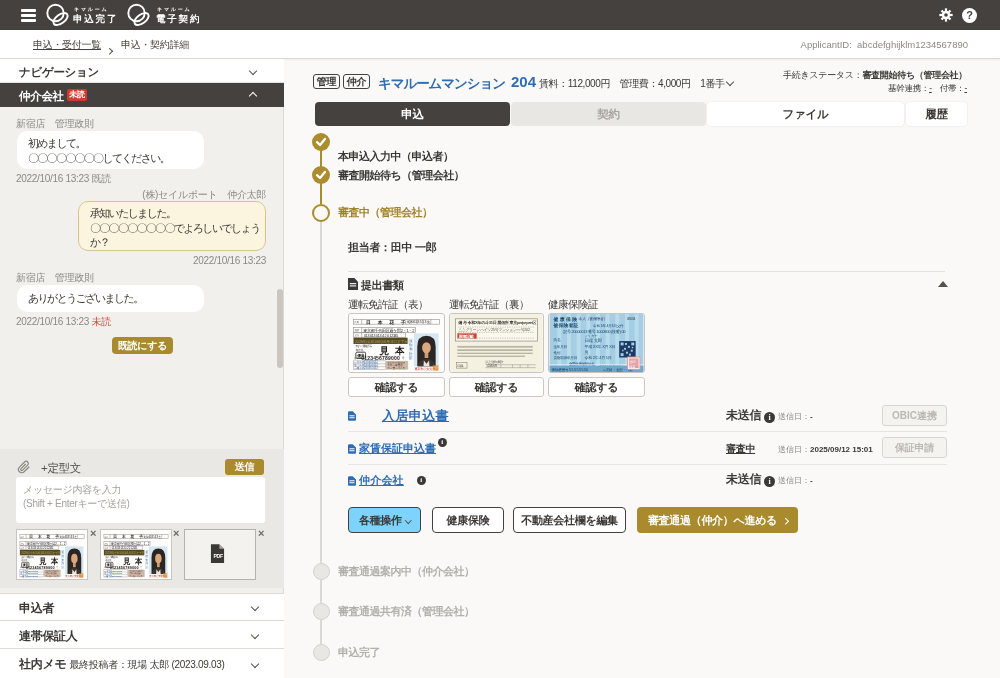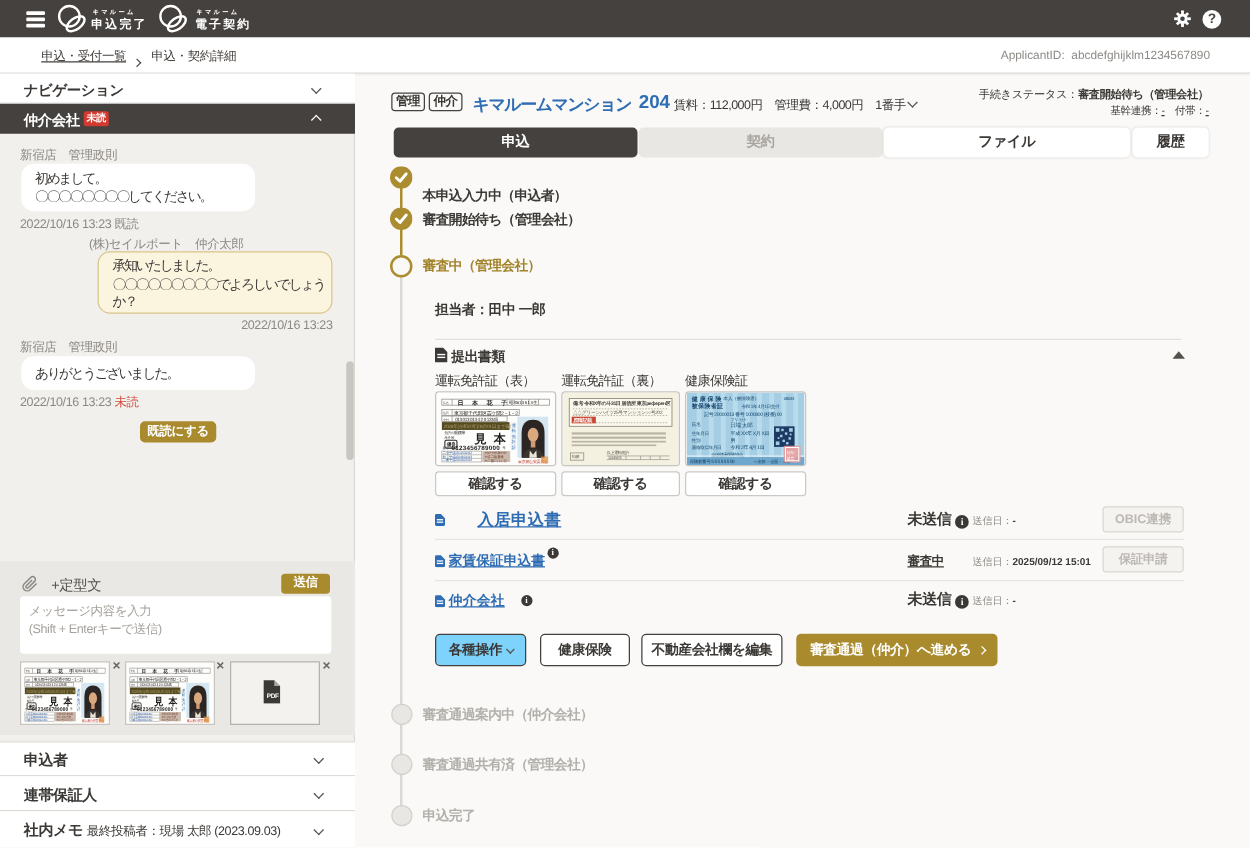--- a/index.html
+++ b/index.html
@@ -71,21 +71,21 @@
   <div class="abs" style="left:0;top:83px;width:284px;height:24px;background:#45413e;"></div>
   <div class="abs b" style="left:19px;top:89px;font-size:11.5px;color:#fff;">仲介会社</div>
   <div class="abs b" style="left:67px;top:89px;width:20px;height:12px;background:#d33a2f;color:#fff;font-size:8px;border-radius:2px;text-align:center;line-height:12px;">未読</div>
   <span class="chev up abs" style="left:250px;top:93px;border-color:#fff;"></span>
 
   <div class="abs" style="left:16px;top:117px;font-size:10px;color:#8c8984;">新宿店　管理政則</div>
   <div class="abs" style="left:17px;top:131px;width:187px;height:38px;background:#fff;border-radius:10px;"></div>
   <div class="abs" style="left:28px;top:136px;font-size:11px;line-height:14.5px;letter-spacing:-1.7px;">初めまして。<br>〇〇〇〇〇〇〇〇してください。</div>
   <div class="abs" style="left:16px;top:172px;font-size:10px;color:#8c8984;">2022/10/16 13:23 既読</div>
 
-  <div class="abs" style="left:0;top:188px;width:266px;text-align:center;font-size:10px;color:#8c8984;">(株)セイルポート　仲介太郎</div>
+  <div class="abs" style="left:0;top:188px;width:266px;text-align:right;font-size:10px;color:#8c8984;">(株)セイルポート　仲介太郎</div>
   <div class="abs" style="left:78px;top:201px;width:188px;height:50px;background:#fbf5e0;border:1px solid #d8c58b;border-radius:10px;"></div>
   <div class="abs" style="left:90px;top:206px;font-size:11px;line-height:14.5px;letter-spacing:-1.7px;">承知いたしました。<br>〇〇〇〇〇〇〇〇〇でよろしいでしょう<br>か？</div>
   <div class="abs" style="left:0;top:255px;width:266px;text-align:right;font-size:10px;color:#8c8984;">2022/10/16 13:23</div>
 
   <div class="abs" style="left:16px;top:271px;font-size:10px;color:#8c8984;">新宿店　管理政則</div>
   <div class="abs" style="left:17px;top:285px;width:187px;height:27px;background:#fff;border-radius:10px;"></div>
   <div class="abs" style="left:28px;top:290.5px;font-size:11px;letter-spacing:-1.7px;">ありがとうございました。</div>
   <div class="abs" style="left:16px;top:315px;font-size:10px;color:#8c8984;">2022/10/16 13:23 <span style="color:#d04a3c;">未読</span></div>
 
   <div class="abs b gold" style="left:112px;top:337px;width:61px;height:17px;border-radius:4px;font-size:10px;text-align:center;line-height:17px;">既読にする</div>

